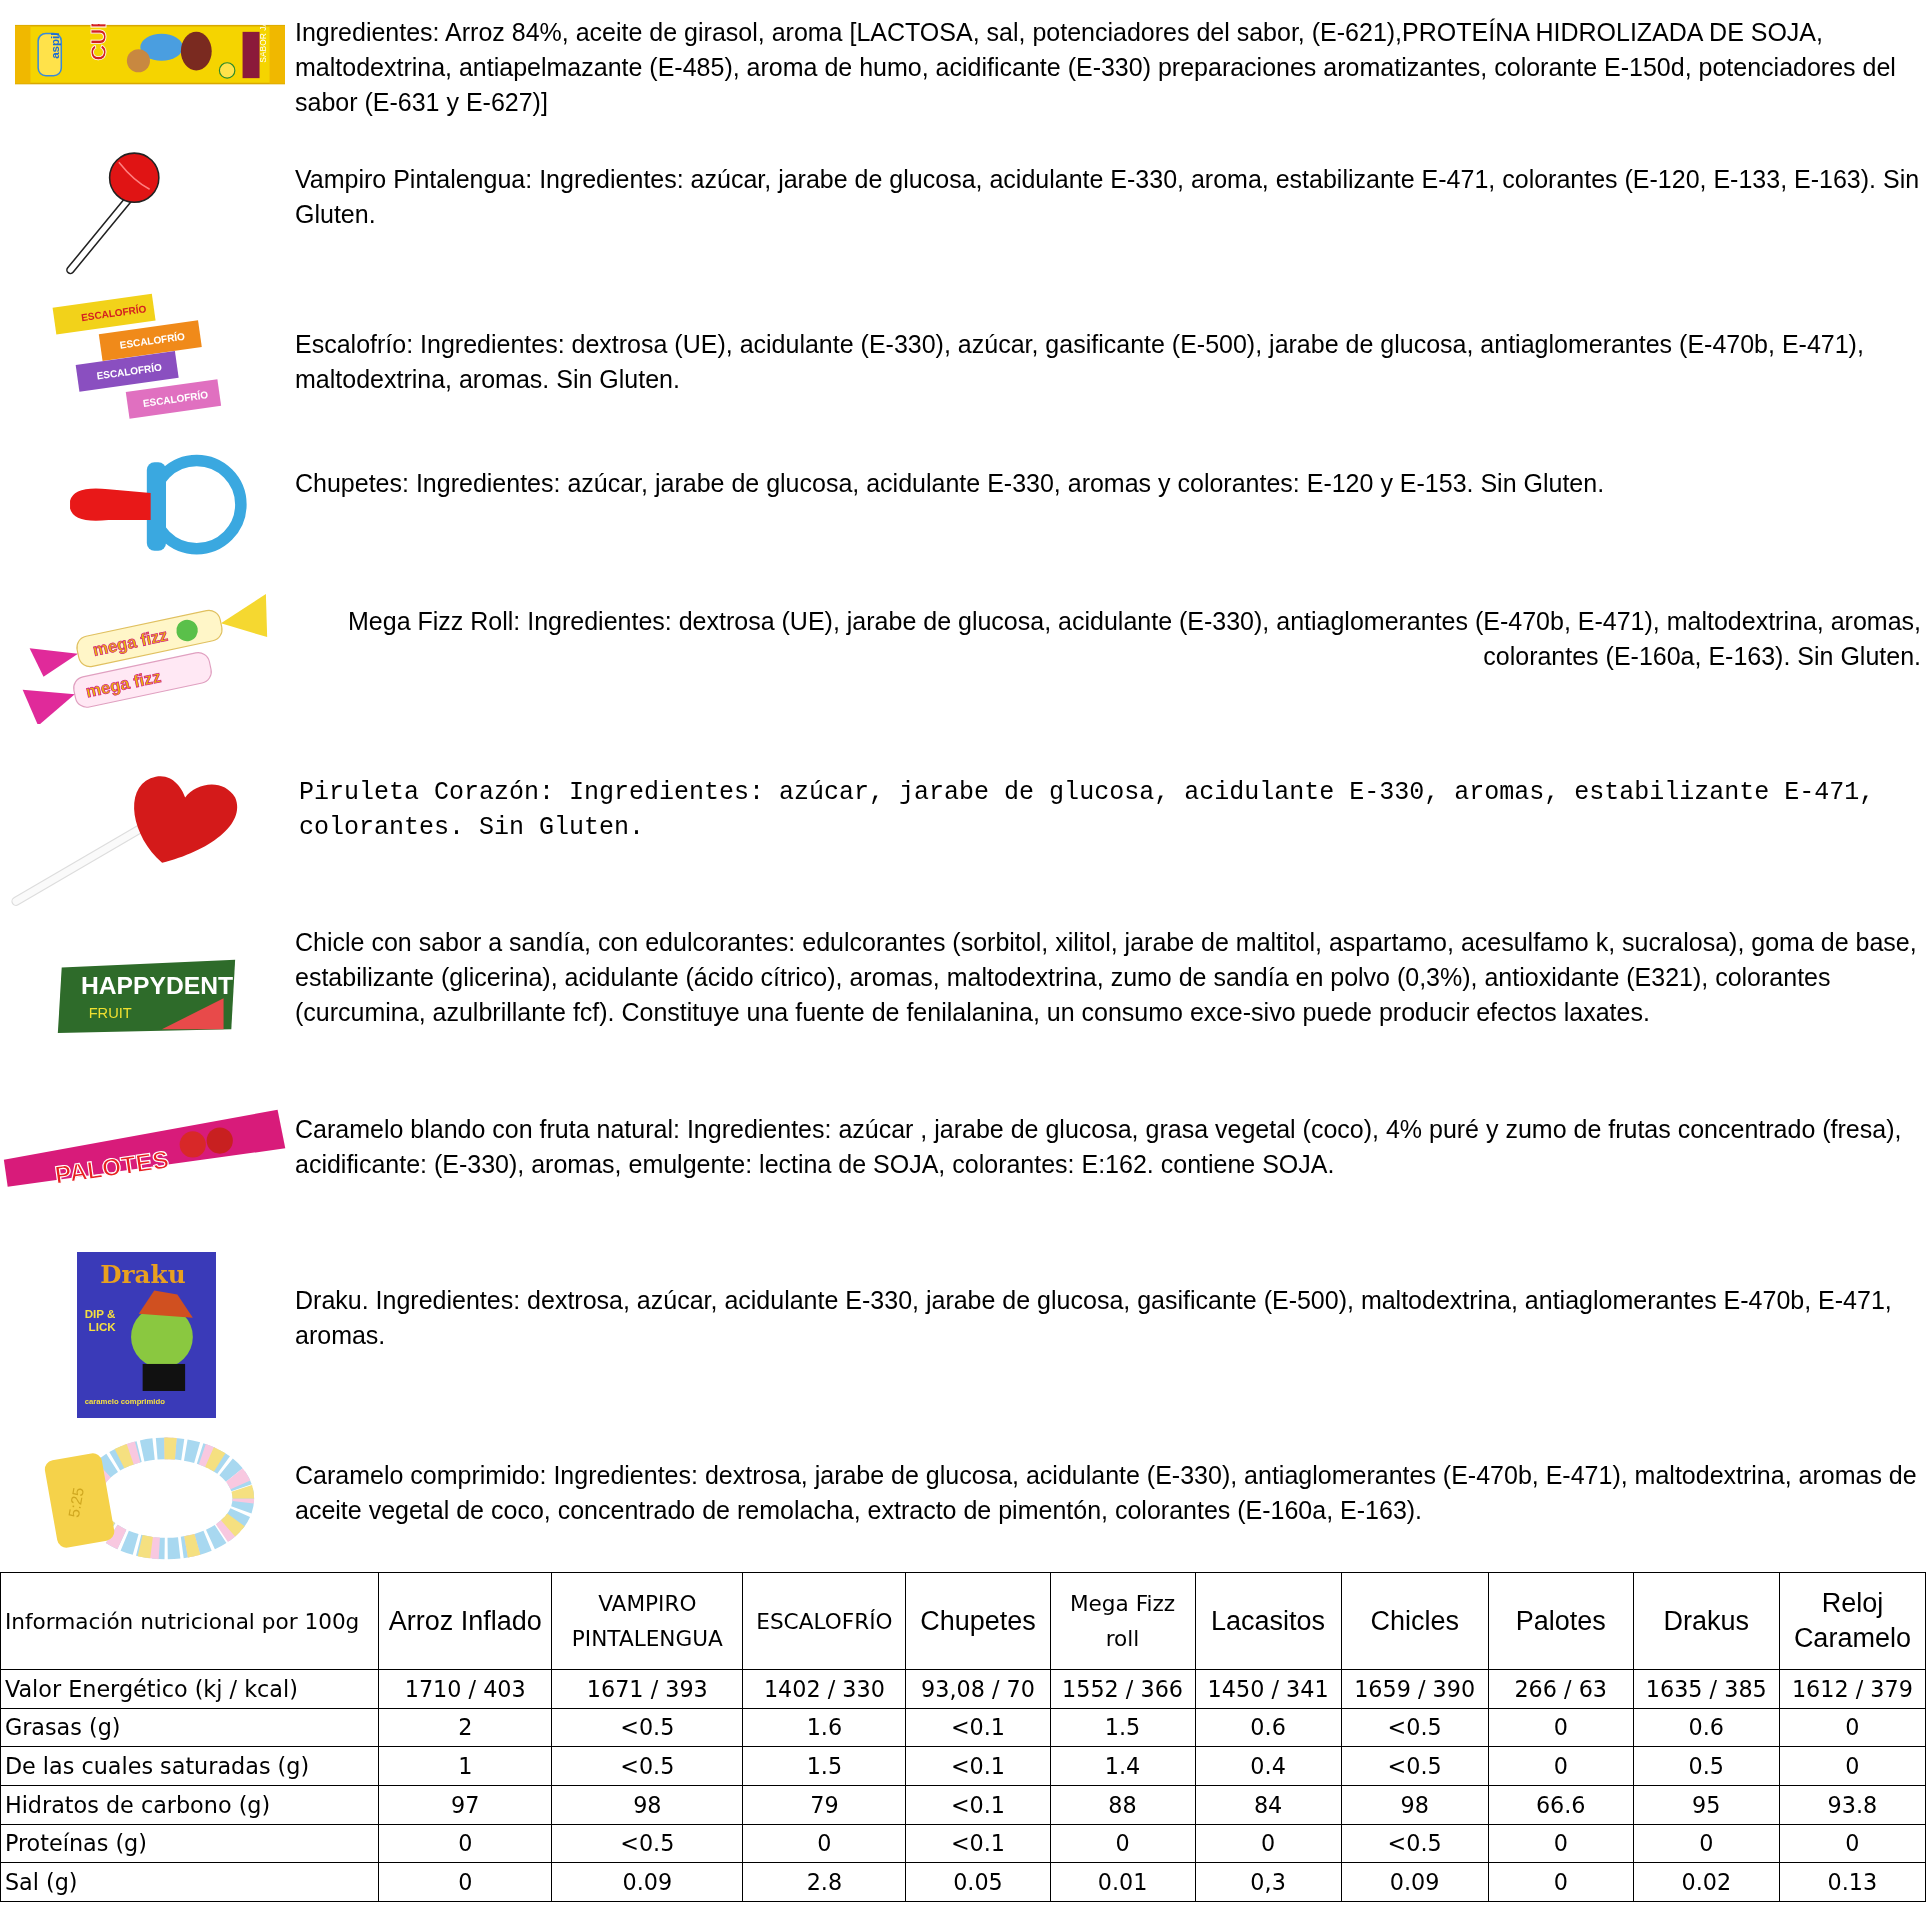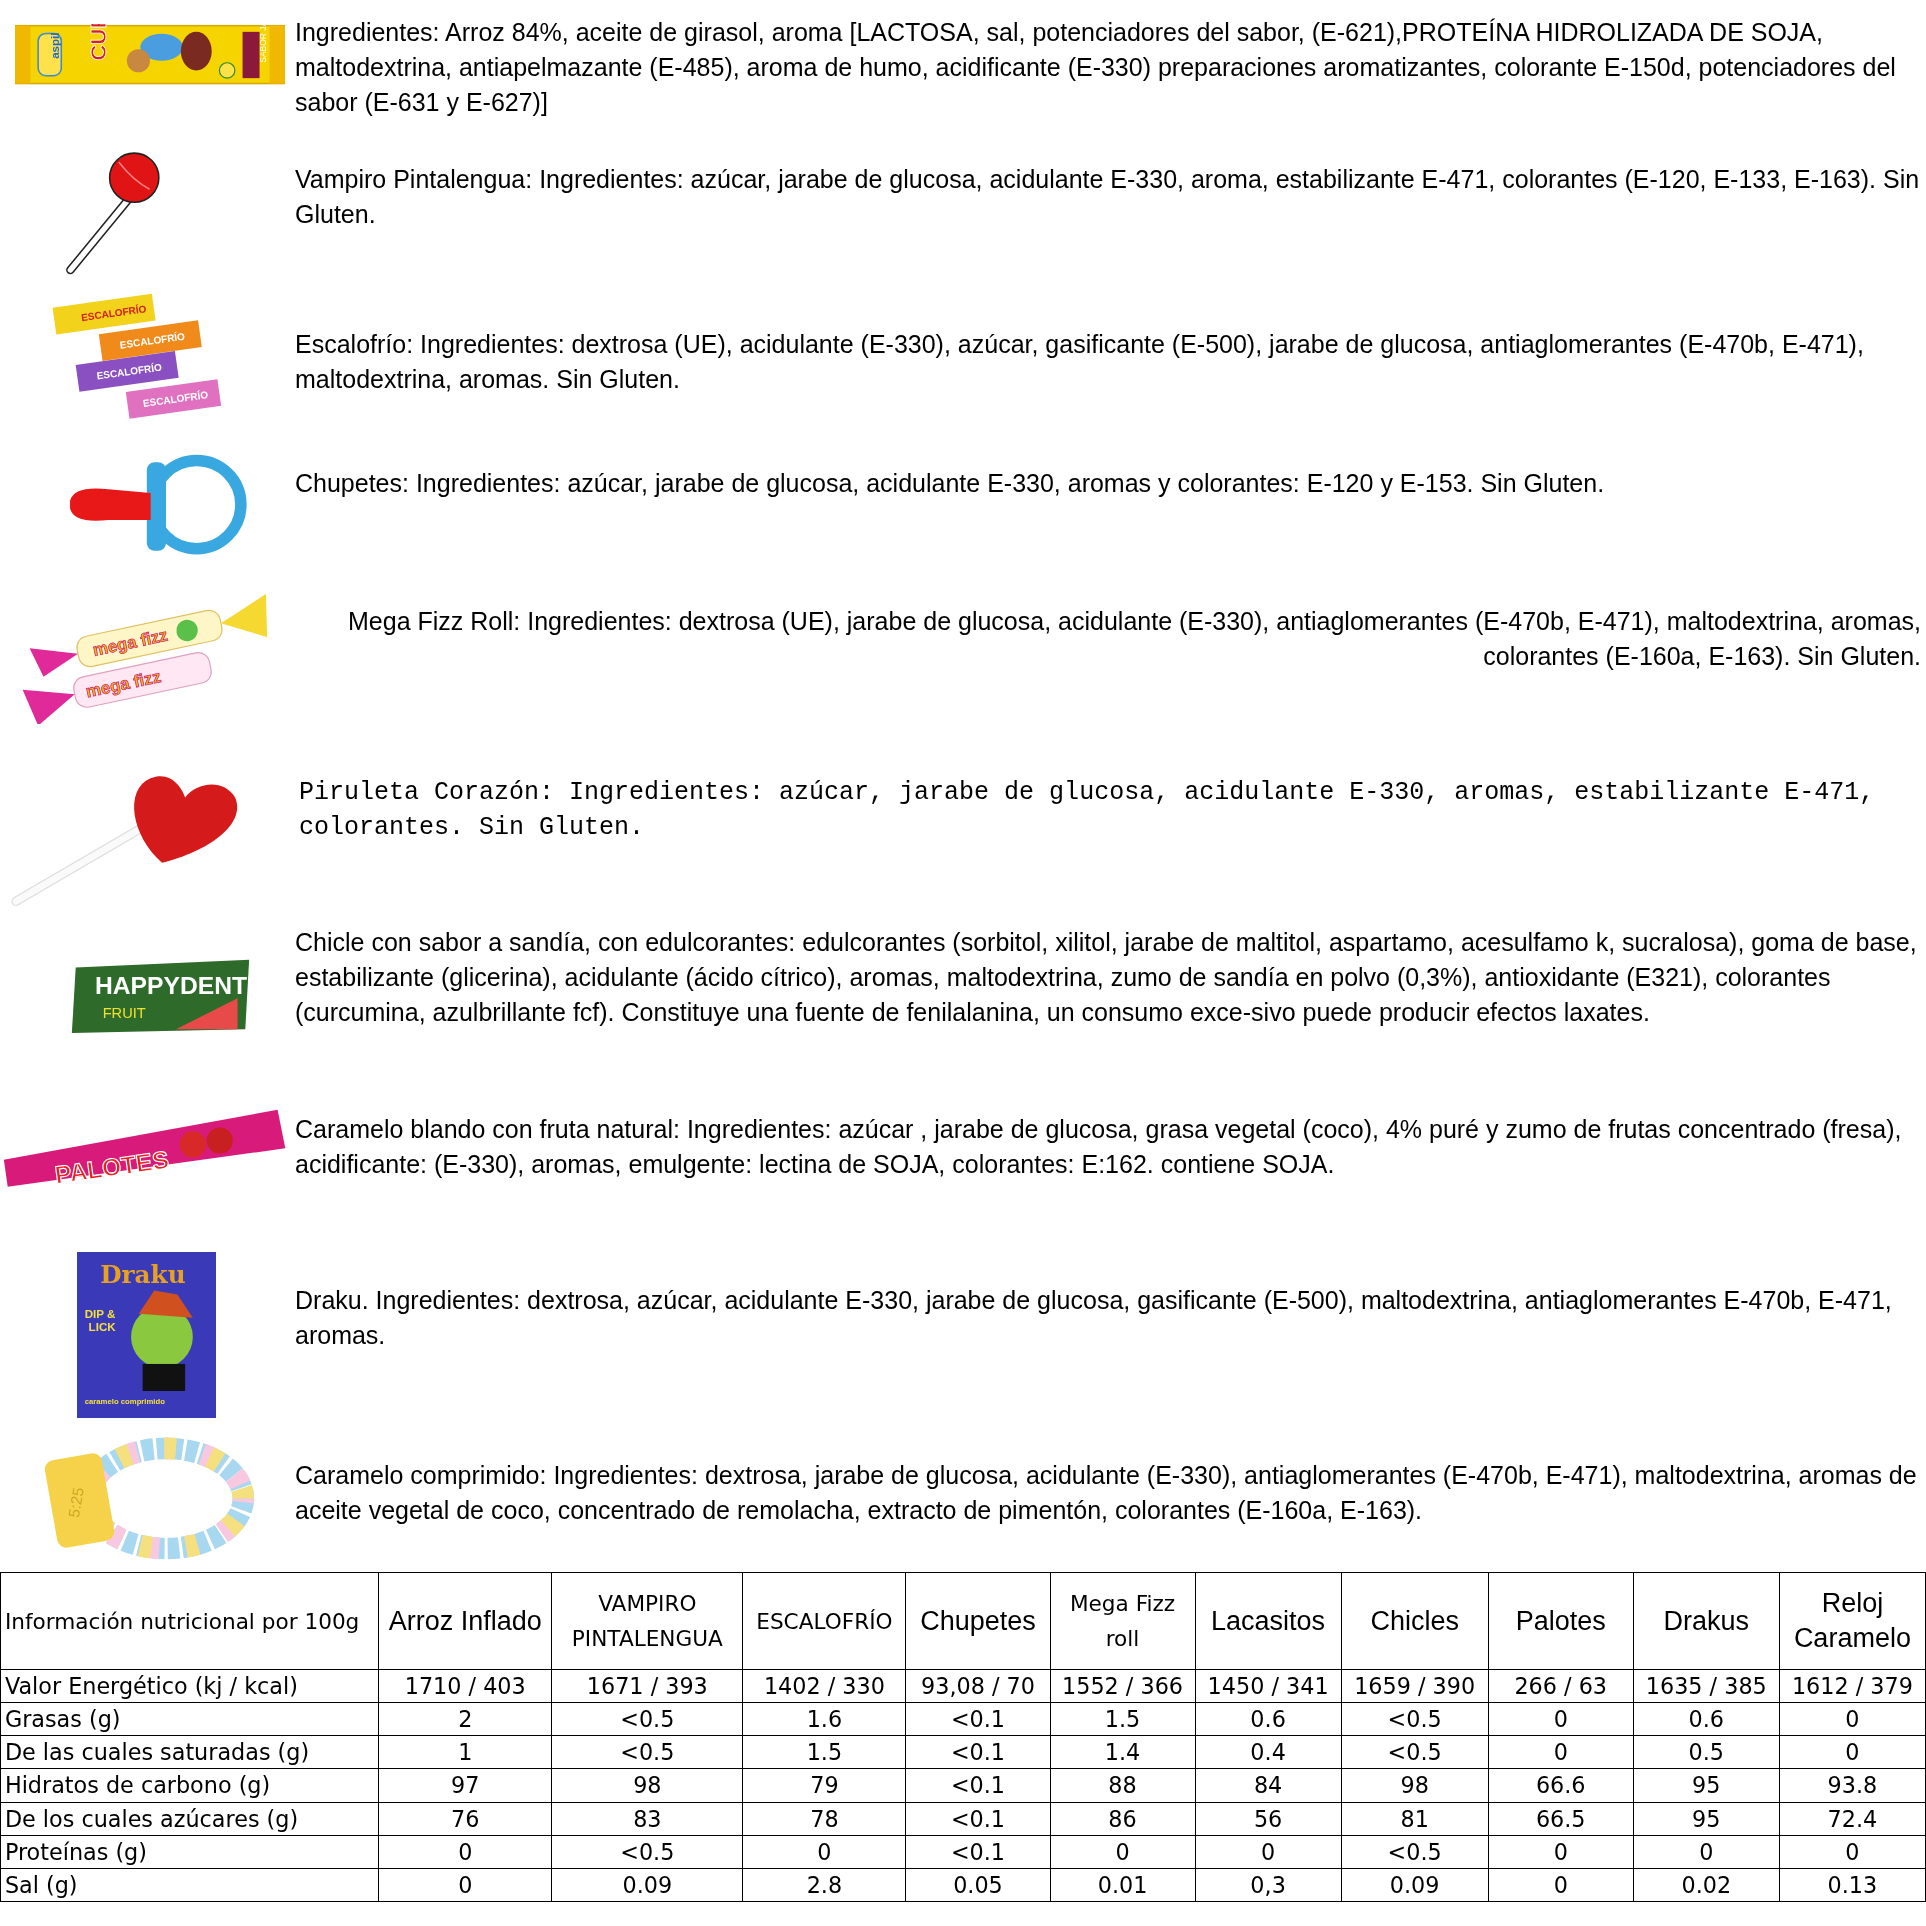--- a/index.html
+++ b/index.html
@@ -92,21 +92,21 @@
 </div>
 
 <div class="thumb" style="left:7.7px;top:736px;width:239px;height:173px;">
   <svg width="239" height="173" viewBox="0 0 620 450">
     <line x1="20" y1="430" x2="380" y2="220" stroke="#ddd" stroke-width="24" stroke-linecap="round"></line>
     <line x1="20" y1="430" x2="380" y2="220" stroke="#fafafa" stroke-width="18" stroke-linecap="round"></line>
     <path d="M400 330 C 320 260 300 140 370 110 C 420 90 450 130 460 160 C 490 120 560 110 590 160 C 620 230 520 300 400 330 Z" fill="#d41a1a"></path>
   </svg>
 </div>
 
-<div class="thumb" style="left:68px;top:952px;width:185px;height:85px;">
+<div class="thumb" style="left:54px;top:952px;width:185px;height:85px;">
   <svg width="185" height="85" viewBox="0 0 480 220">
     <path d="M20 40 L470 20 L460 200 L10 210 Z" fill="#2e6b2a"></path>
     <text x="70" y="110" font-family="Liberation Sans, sans-serif" font-size="64" font-weight="bold" fill="#fff">HAPPYDENT</text>
     <text x="90" y="170" font-family="Liberation Sans, sans-serif" font-size="38" fill="#f0e030">FRUIT</text>
     <path d="M280 200 L440 120 L440 200 Z" fill="#e84a4a"></path>
   </svg>
 </div>
 
 <div class="thumb" style="left:0px;top:1098px;width:293px;height:89px;">
   <svg width="293" height="89" viewBox="0 0 760 230">
@@ -227,33 +227,20 @@
         <td>79</td>
         <td>&lt;0.1</td>
         <td>88</td>
         <td>84</td>
         <td>98</td>
         <td>66.6</td>
         <td>95</td>
         <td>93.8</td>
       </tr>
       <tr>
-        <td class="rowlabel">De los cuales azúcares (g)</td>
-        <td>76</td>
-        <td>83</td>
-        <td>78</td>
-        <td>&lt;0.1</td>
-        <td>86</td>
-        <td>56</td>
-        <td>81</td>
-        <td>66.5</td>
-        <td>95</td>
-        <td>72.4</td>
-      </tr>
-      <tr>
         <td class="rowlabel">Proteínas (g)</td>
         <td>0</td>
         <td>&lt;0.5</td>
         <td>0</td>
         <td>&lt;0.1</td>
         <td>0</td>
         <td>0</td>
         <td>&lt;0.5</td>
         <td>0</td>
         <td>0</td>

